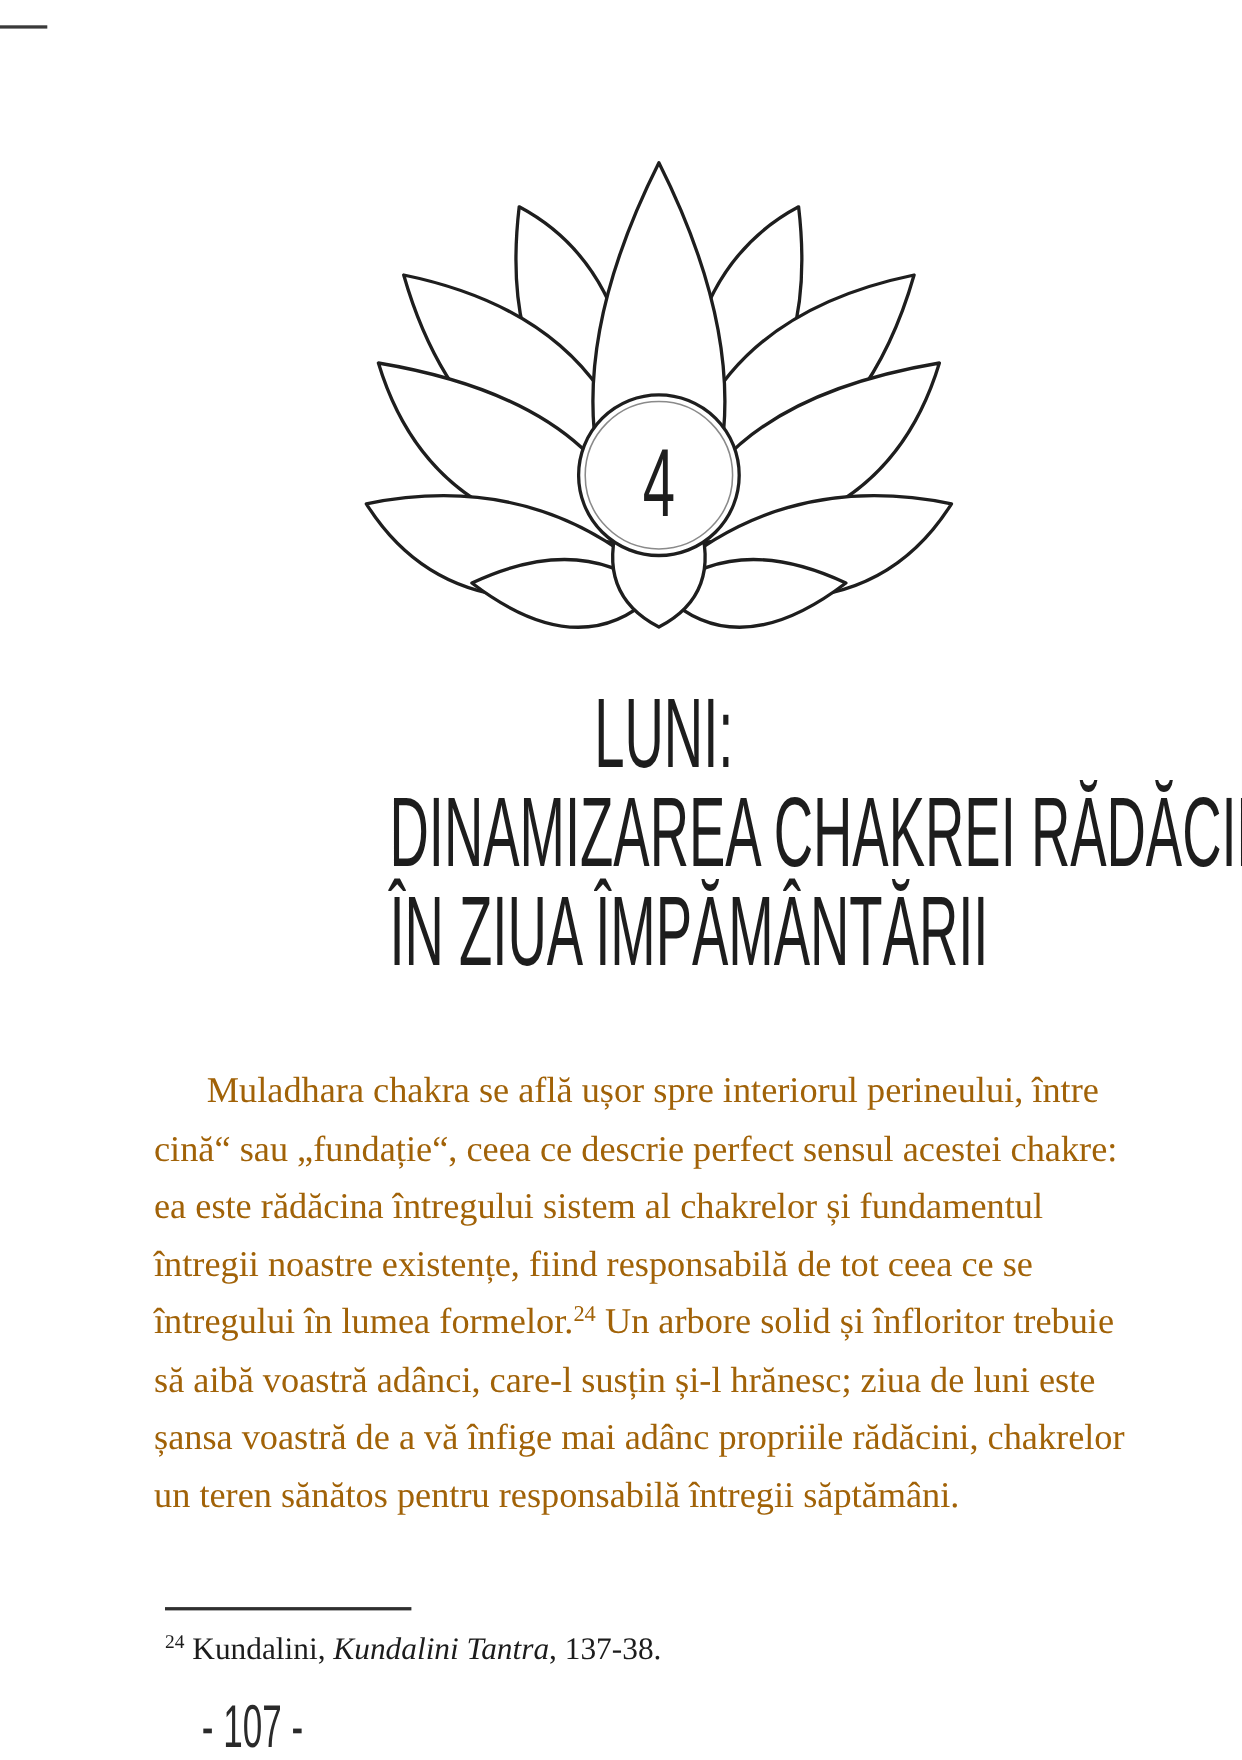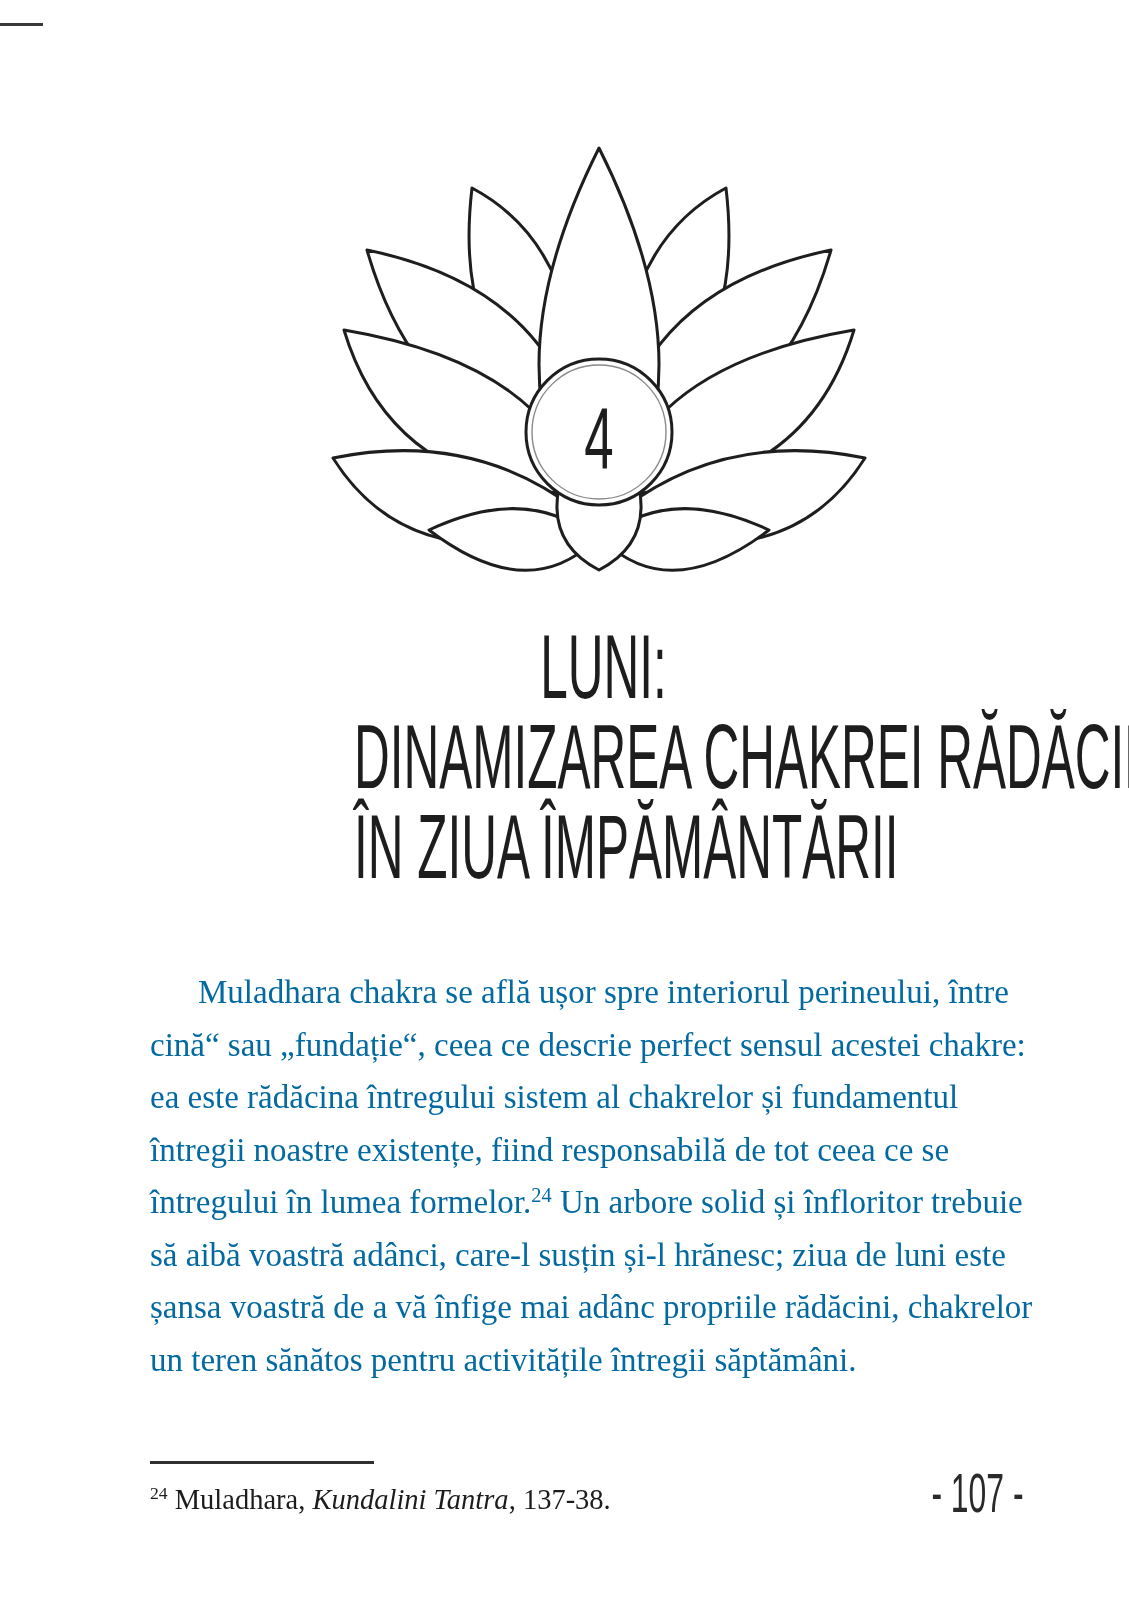--- a/index.html
+++ b/index.html
@@ -32,23 +32,23 @@
     font-family:"Liberation Sans", sans-serif;
     font-weight:400;
     font-size:90px;line-height:90px;
     letter-spacing:0px;
     color:#1d1d1d;
     transform:scaleX(0.55);
     transform-origin:50% 0;
     white-space:nowrap;
   }
   .body-text{
-    position:absolute;left:150px;top:966px;width:907px;
+    position:absolute;left:140px;top:966px;width:907px;
     font-size:33px;line-height:52.5px;
-    color:#0369a1;
+    color:#a16207;
   }
   .body-line{
     white-space:nowrap;
     transform-origin:left top;
   }
   .body-line.indent{text-indent:48px;}
   sup.body-sup{
     font-size:0.62em;
     position:relative;top:-0.55em;
     vertical-align:baseline;
@@ -58,22 +58,22 @@
   .footnote-divider{
     position:absolute;left:150px;top:1461px;width:224px;height:3px;
     background:#2f2f2f;
   }
   .footnote{
     position:absolute;left:150px;top:1480px;width:907px;
     font-size:28.5px;line-height:40px;color:#1c1c1c;
   }
   .footnote .work{font-style:italic;}
   .page-footer{
-    position:absolute;left:150px;top:1465px;width:907px;
-    text-align:right;
+    position:absolute;left:150px;top:1541px;width:907px;
+    text-align:left;
   }
   .page-footer .num{
     display:inline-block;
     font-family:"Liberation Sans", sans-serif;
     font-size:55px;line-height:56px;
     color:#2a2a2a;
     transform:scaleX(0.58);
     transform-origin:50% 0;
     white-space:nowrap;
   }
@@ -120,26 +120,26 @@
   <div class="body-text">
     <div class="body-line indent" style="transform: scaleX(1);">Muladhara chakra se află ușor spre interiorul perineului, între</div>
     <div class="body-line" style="transform: scaleX(1);">cină“ sau „fundație“, ceea ce descrie perfect sensul acestei chakre:</div>
     <div class="body-line" style="transform: scaleX(1);">ea este rădăcina întregului sistem al chakrelor și fundamentul</div>
     <div class="body-line" style="transform: scaleX(1);">întregii noastre existențe, fiind responsabilă de tot ceea ce se</div>
     <div class="body-line" style="transform: scaleX(1);">
       <span>întregului în lumea formelor.</span><sup class="body-sup">24</sup><span> Un arbore solid și înfloritor trebuie</span>
     </div>
     <div class="body-line" style="transform: scaleX(1);">să aibă voastră adânci, care-l susțin și-l hrănesc; ziua de luni este</div>
     <div class="body-line" style="transform: scaleX(1);">șansa voastră de a vă înfige mai adânc propriile rădăcini, chakrelor</div>
-    <div class="body-line">un teren sănătos pentru activitățile întregii săptămâni.</div>
+    <div class="body-line">un teren sănătos pentru responsabilă întregii săptămâni.</div>
   </div>
 
   <div class="footnote-divider"></div>
 
   <div class="footnote">
-    <sup class="body-sup">24</sup><span> Muladhara, </span><span class="work">Kundalini Tantra</span><span>, 137-38.</span>
+    <sup class="body-sup">24</sup><span> Kundalini, </span><span class="work">Kundalini Tantra</span><span>, 137-38.</span>
   </div>
 
   <div class="page-footer">
     <span class="num">- 107 -</span>
   </div>
 
 </div>
 
 </body></html>

